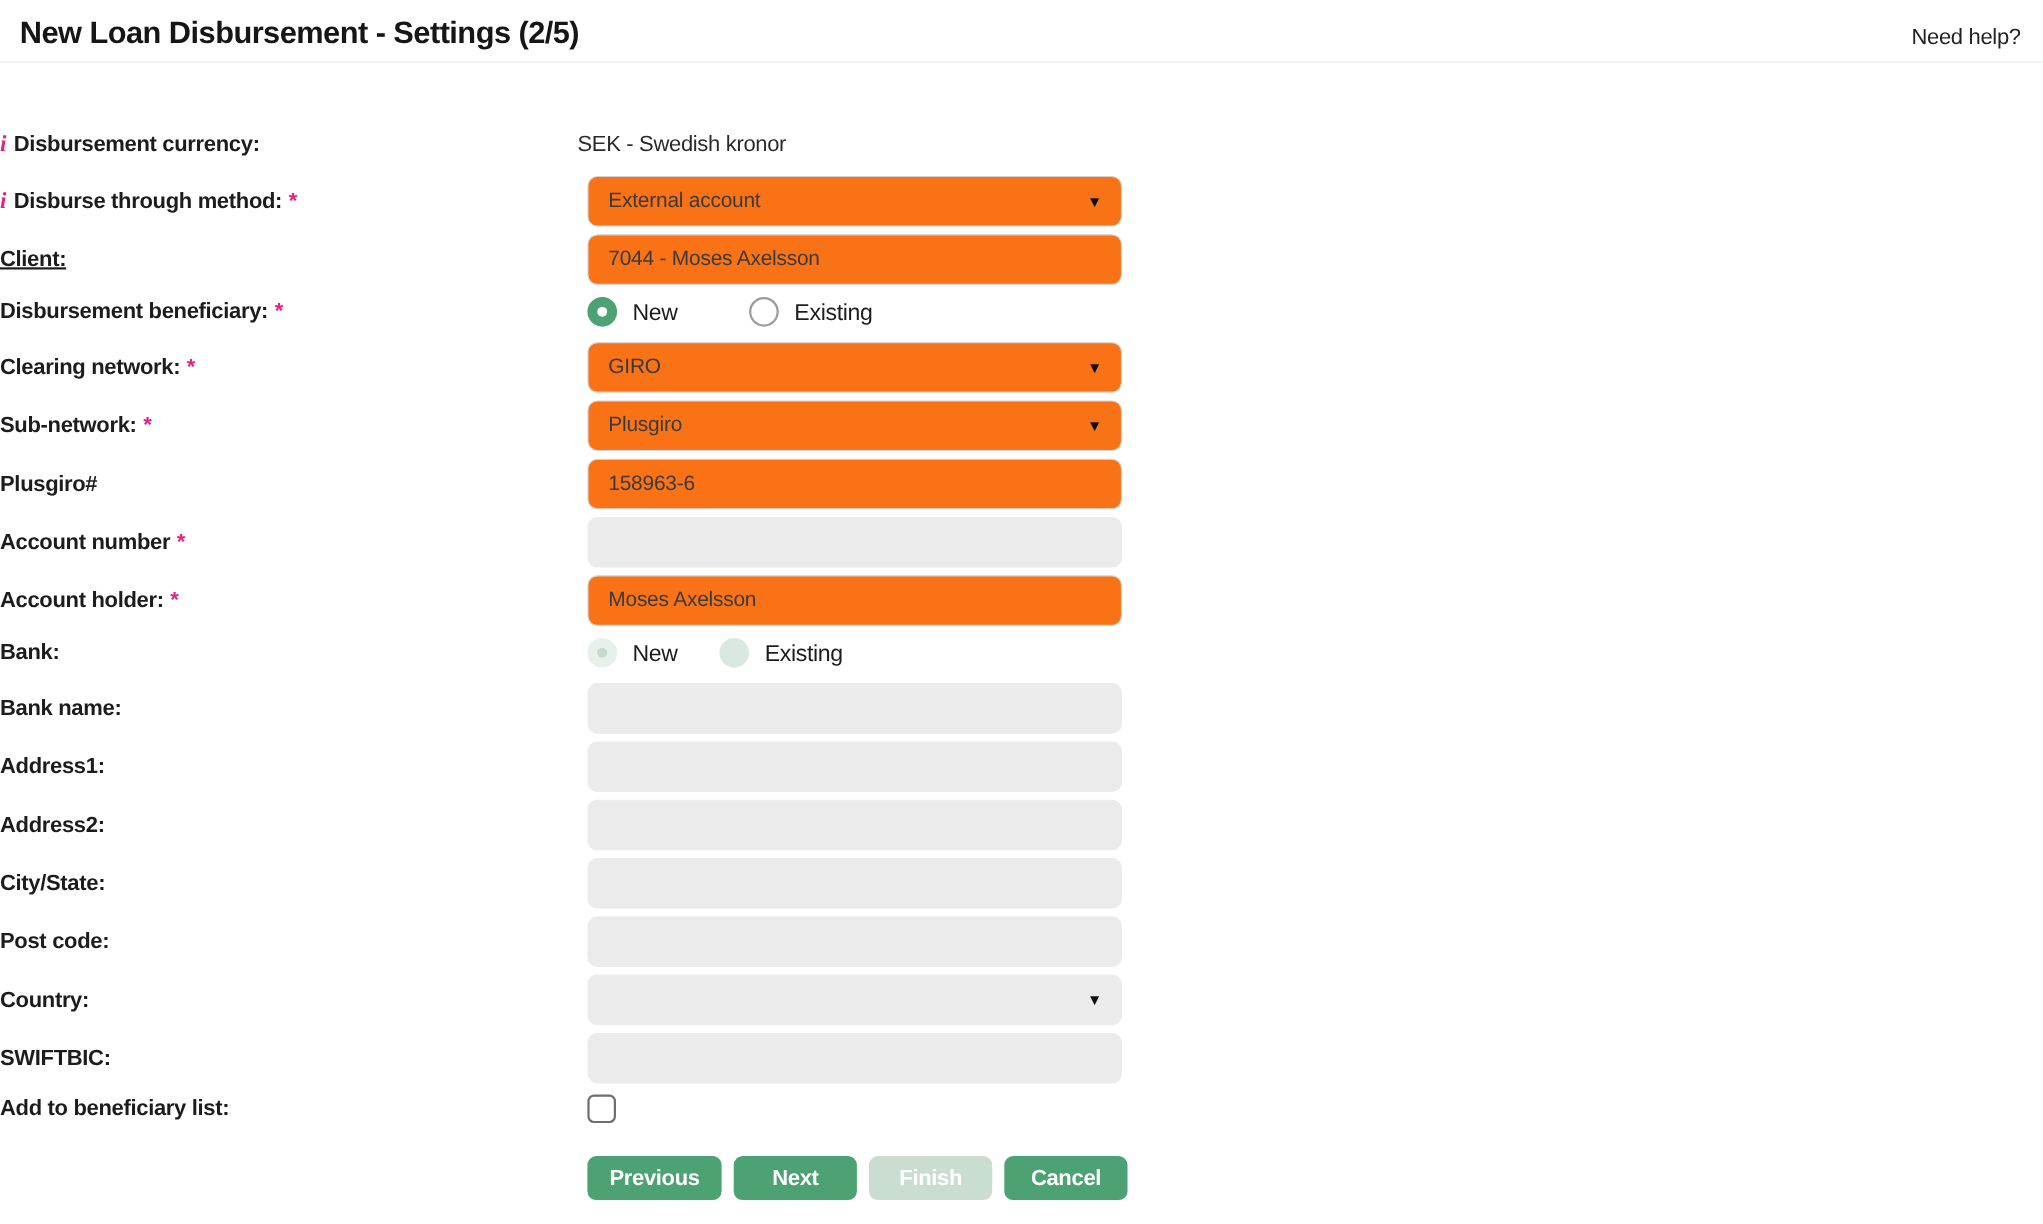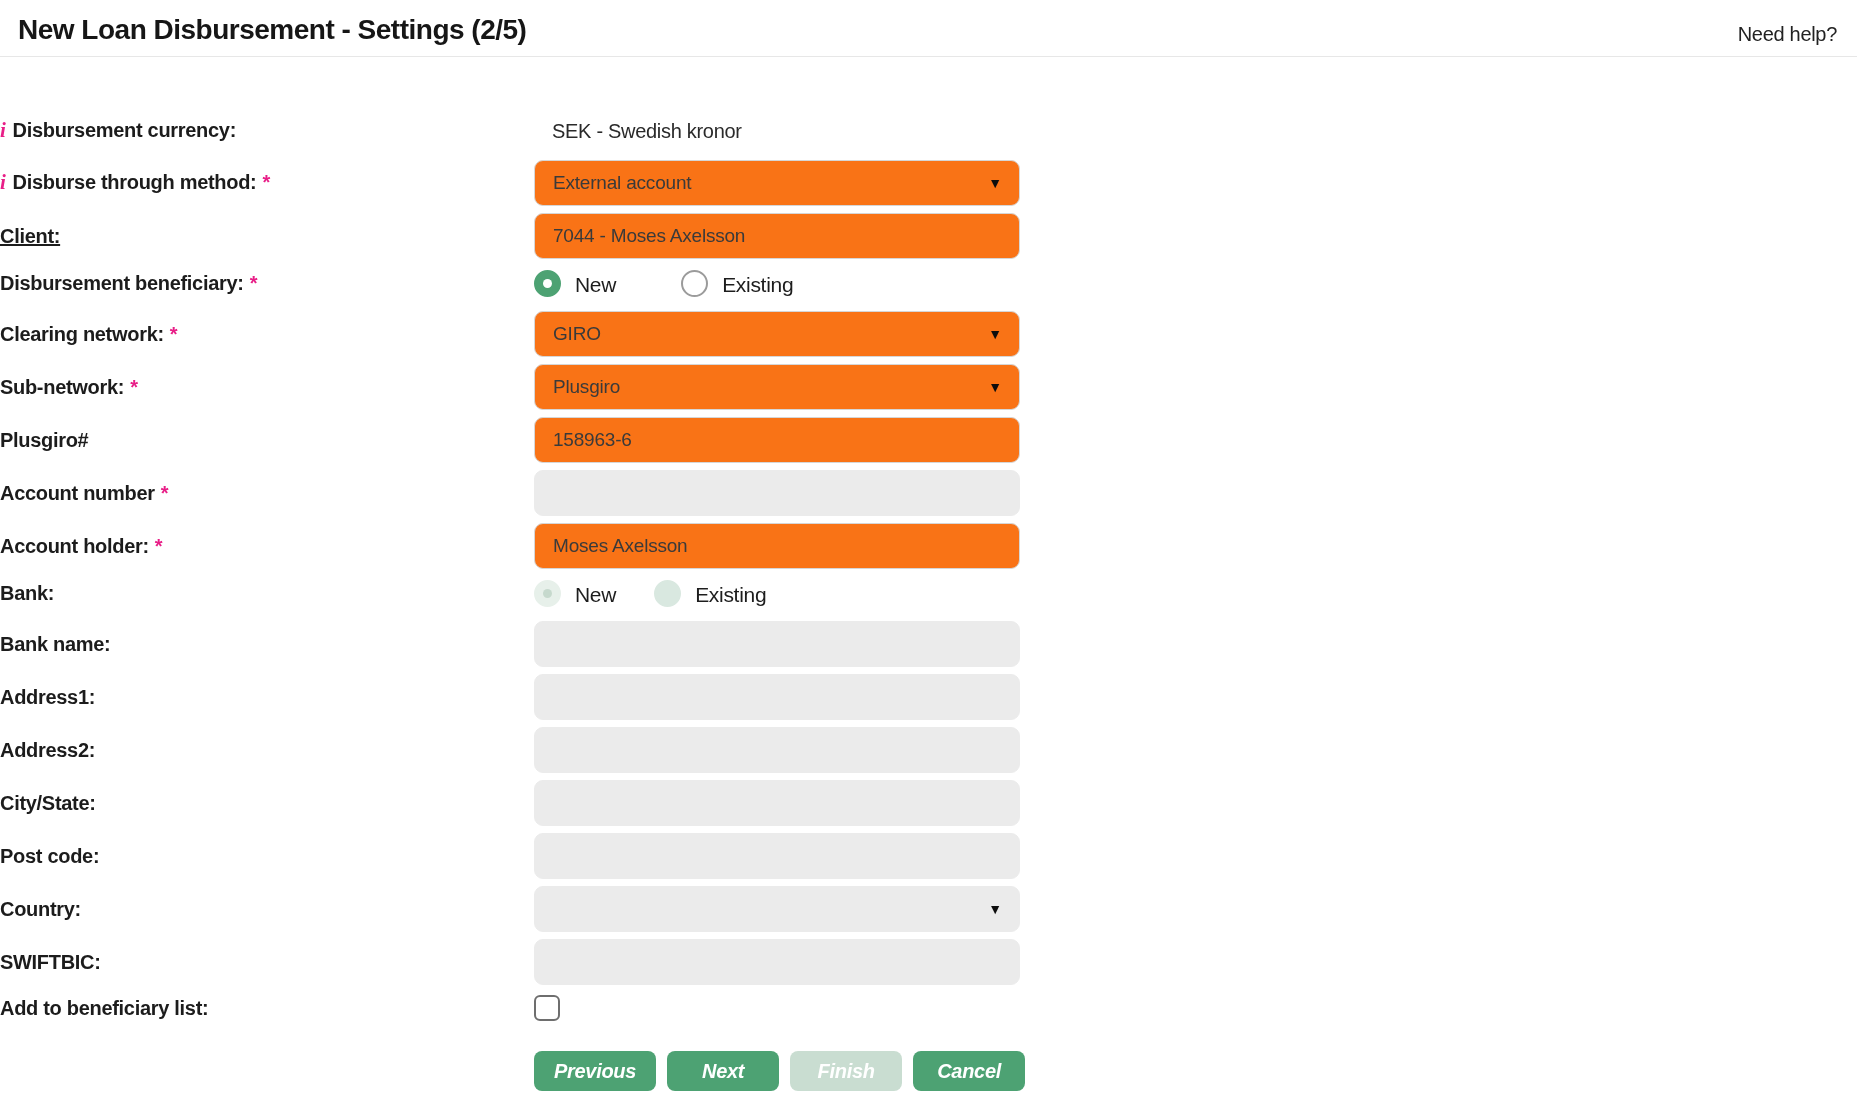--- a/index.html
+++ b/index.html
@@ -31,21 +31,21 @@
   .field-col { margin-left:11px; width:486px; flex:0 0 486px; position:relative; }
 
   .info-icon {
     color:#e81e87; font-style:italic; font-weight:700;
     font-family:"Liberation Serif", serif;
     margin-right:7px; font-size:21px;
   }
   .req { color:#e81e87; margin-left:6px; font-weight:700; font-size:20px; }
 
   .static-row { min-height:28px; margin-bottom:15px; }
-  .static-value { font-size:20px; color:#2a2a2a; margin-left:29px; letter-spacing:-0.3px; }
+  .static-value { font-size:20px; color:#2a2a2a; margin-left:2px; letter-spacing:-0.3px; }
 
   
   .tinput {
     width:100%; height:46px;
     border:1px solid #d6d6d6; border-radius:9px;
     padding:0 18px; font-size:19px; color:#3a3a3a;
     font-family:"Liberation Sans", sans-serif;
     background:#f97316; outline:none; letter-spacing:-0.2px;
   }
   .tinput:disabled, .tinput.disabled {
@@ -85,21 +85,20 @@
 
   
   .button-row { margin-left:534px; display:flex; }
   .btn {
     height:40px; min-width:112px; padding:0 20px; margin-right:11px;
     border:none; border-radius:8px;
     background:#4da273; color:#ffffff;
     font-size:20px; font-weight:700; letter-spacing:-0.3px;
     font-family:"Liberation Sans", sans-serif;
     cursor:pointer;
-    font-style:italic;
   }
   .btn.disabled { background:#c9ddd1; cursor:default; }
 </style>
 </head>
 <body>
 
 <header class="page-header">
   <h1 class="page-title">New Loan Disbursement - Settings (2/5)</h1>
   <span class="need-help">Need help?</span>
 </header>

